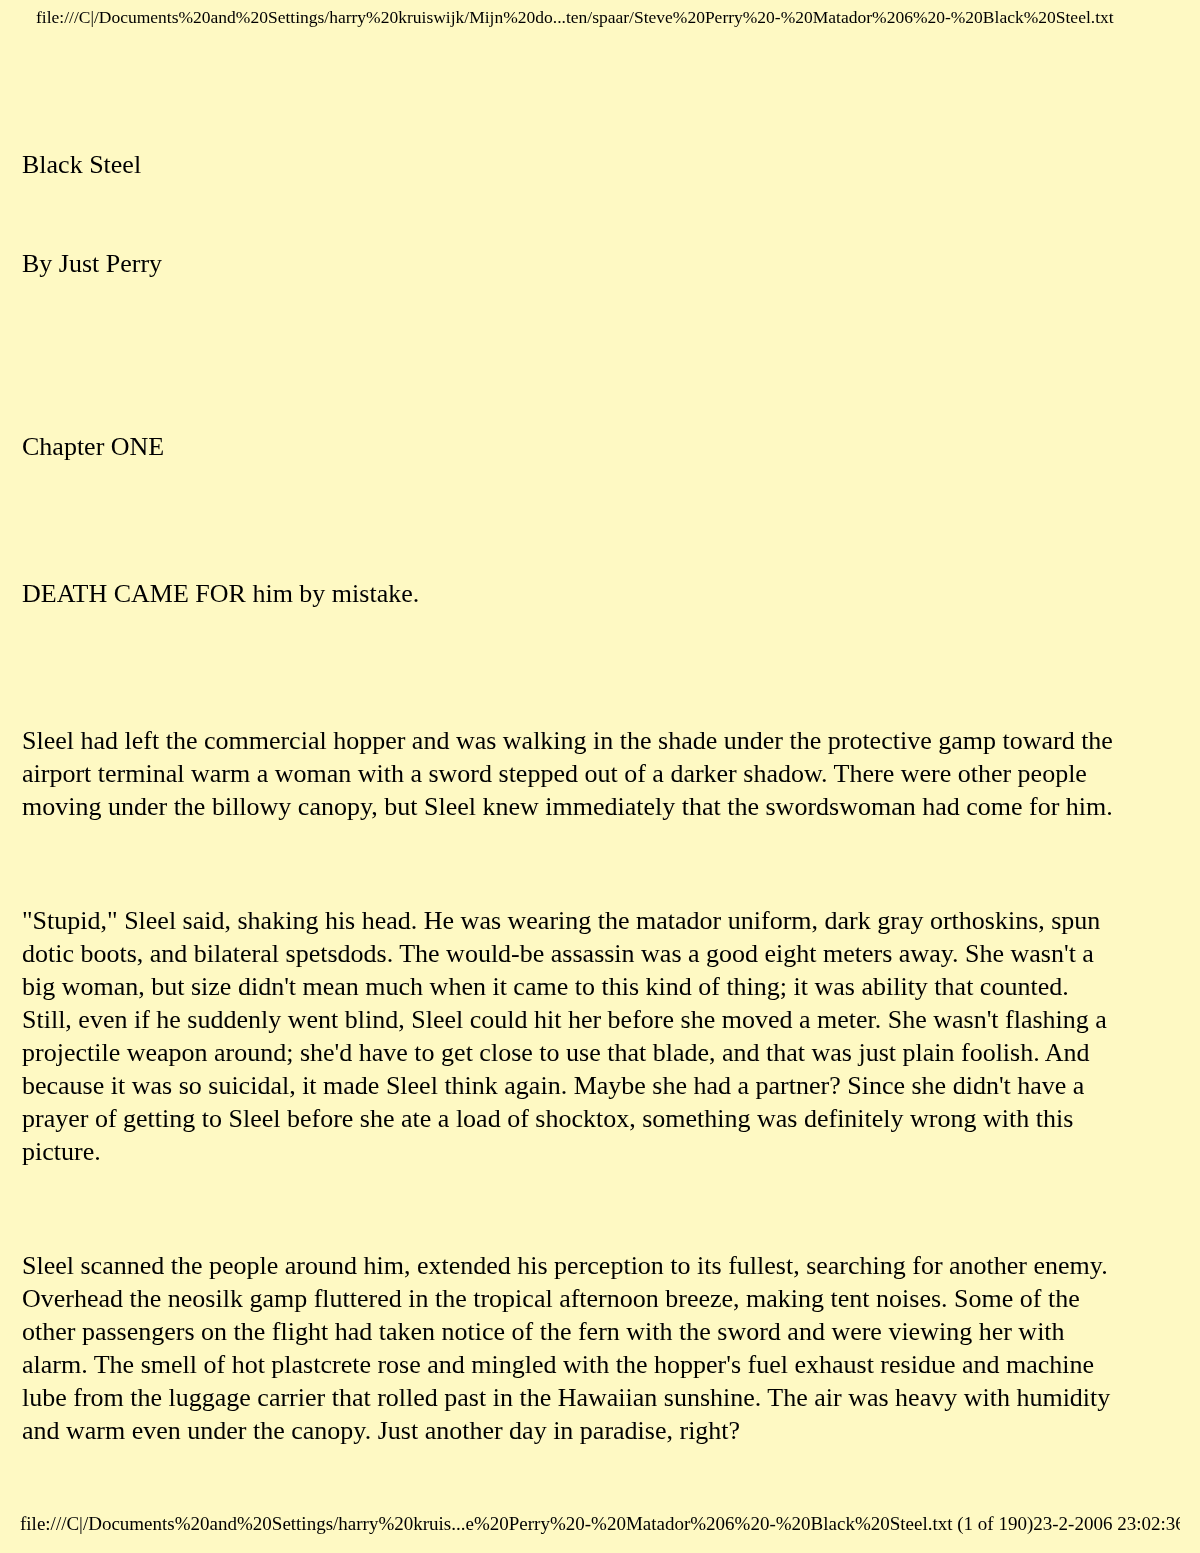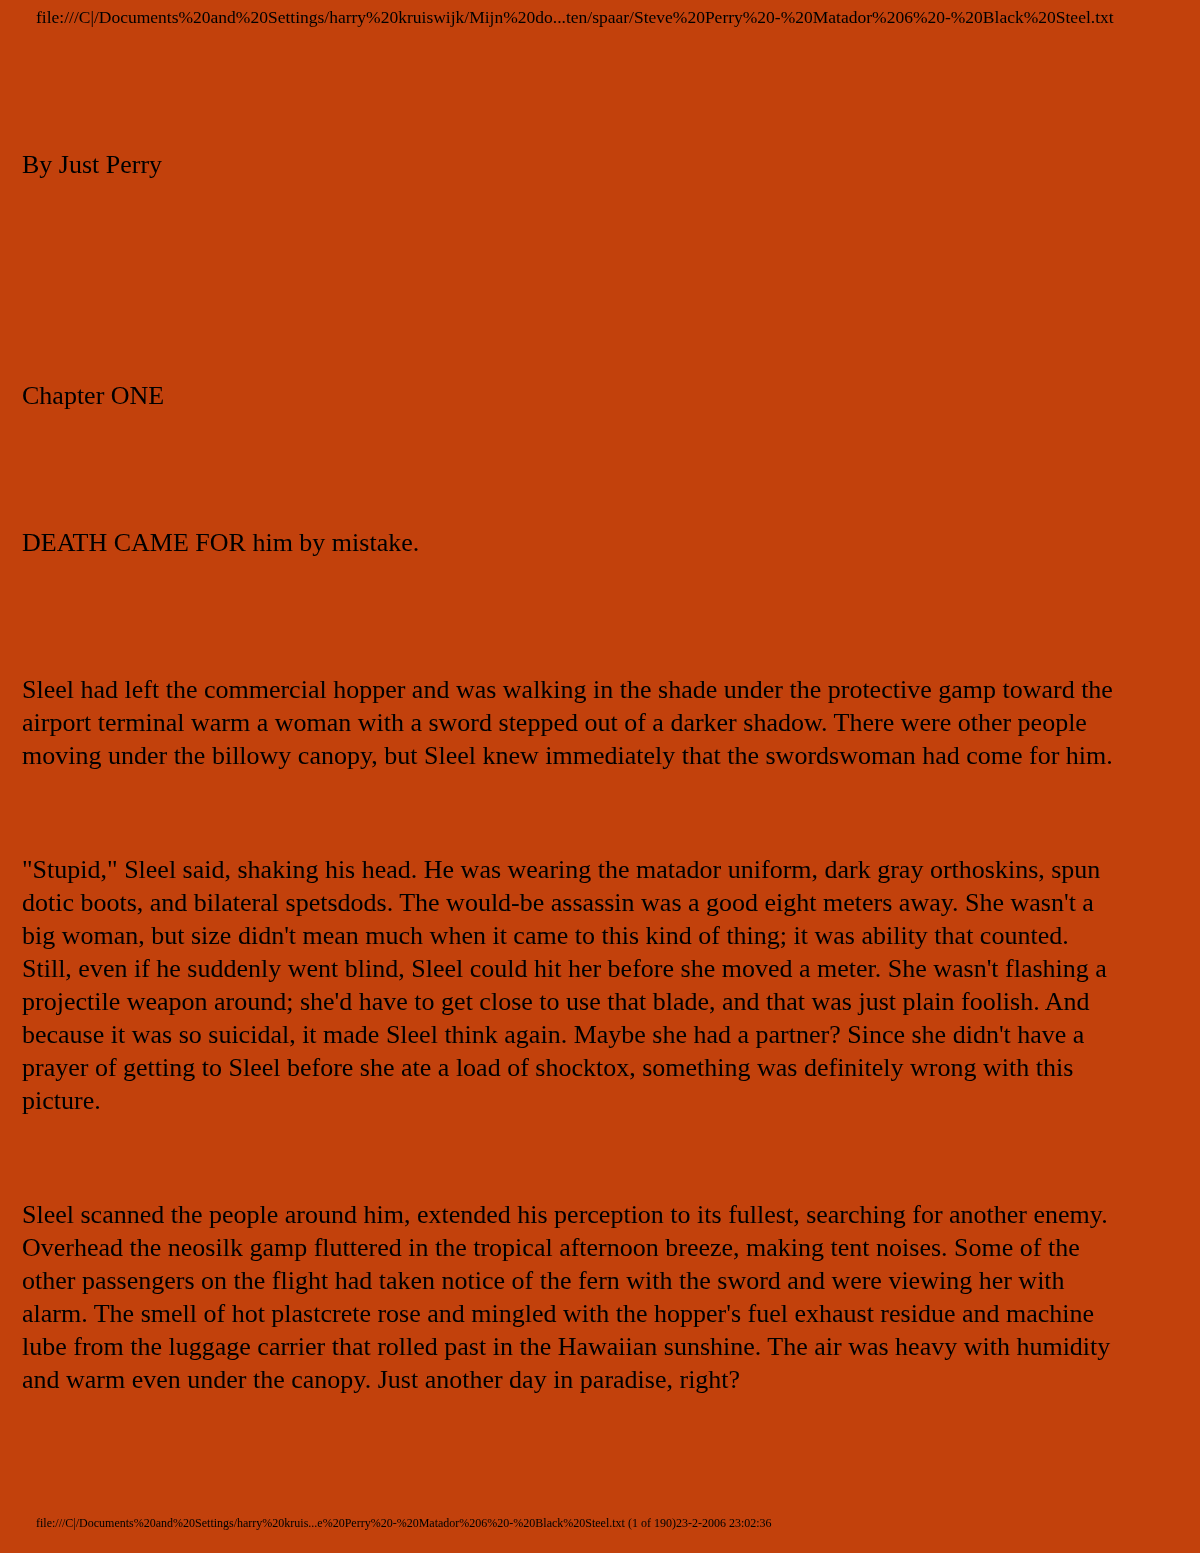--- a/index.html
+++ b/index.html
@@ -4,21 +4,21 @@
 <style>
   html, body {
     margin: 0;
     padding: 0;
     background: #ffffff;
   }
   .page {
     position: relative;
     width: 1200px;
     height: 1553px;
-    background: #c2410c;
+    background: #fef9c3;
     color: #000000;
     font-family: "Liberation Serif", "DejaVu Serif", serif;
     overflow: hidden;
     box-sizing: border-box;
   }
   .print-header {
     position: absolute;
     top: 7px;
     left: 36px;
     right: 20px;
@@ -34,44 +34,45 @@
     right: 12px;
     font-size: 26px;
     line-height: 33px;
     white-space: pre;
     overflow: hidden;
   }
   .title-line {
     white-space: pre;
   }
   .chapter-heading {
-    margin-top: 99px;   
+    margin-top: 51px;   
   }
   .blank-gap {
     margin-top: 15px;   
   }
   .print-footer {
     position: absolute;
     top: 1513px;
-    left: 36px;
+    left: 20px;
     right: 20px;
-    font-size: 12px;
+    font-size: 19px;
     line-height: 21px;
     white-space: nowrap;
     overflow: hidden;
   }
 </style>
 </head>
 <body>
 
 <div class="page">
 
   <div class="print-header">file:///C|/Documents%20and%20Settings/harry%20kruiswijk/Mijn%20do...ten/spaar/Steve%20Perry%20-%20Matador%206%20-%20Black%20Steel.txt</div>
 
   <div class="content">
+    <div class="title-line">Black Steel</div>
     <div class="title-line">By Just Perry</div>
 
     <div class="chapter-heading">Chapter ONE</div>
 
     <div class="blank-gap">DEATH CAME FOR him by mistake.</div>
 
     <div class="blank-gap">Sleel had left the commercial hopper and was walking in the shade under the protective gamp toward the
 airport terminal warm a woman with a sword stepped out of a darker shadow. There were other people
 moving under the billowy canopy, but Sleel knew immediately that the swordswoman had come for him.</div>
     <div class="blank-gap">"Stupid," Sleel said, shaking his head. He was wearing the matador uniform, dark gray orthoskins, spun

